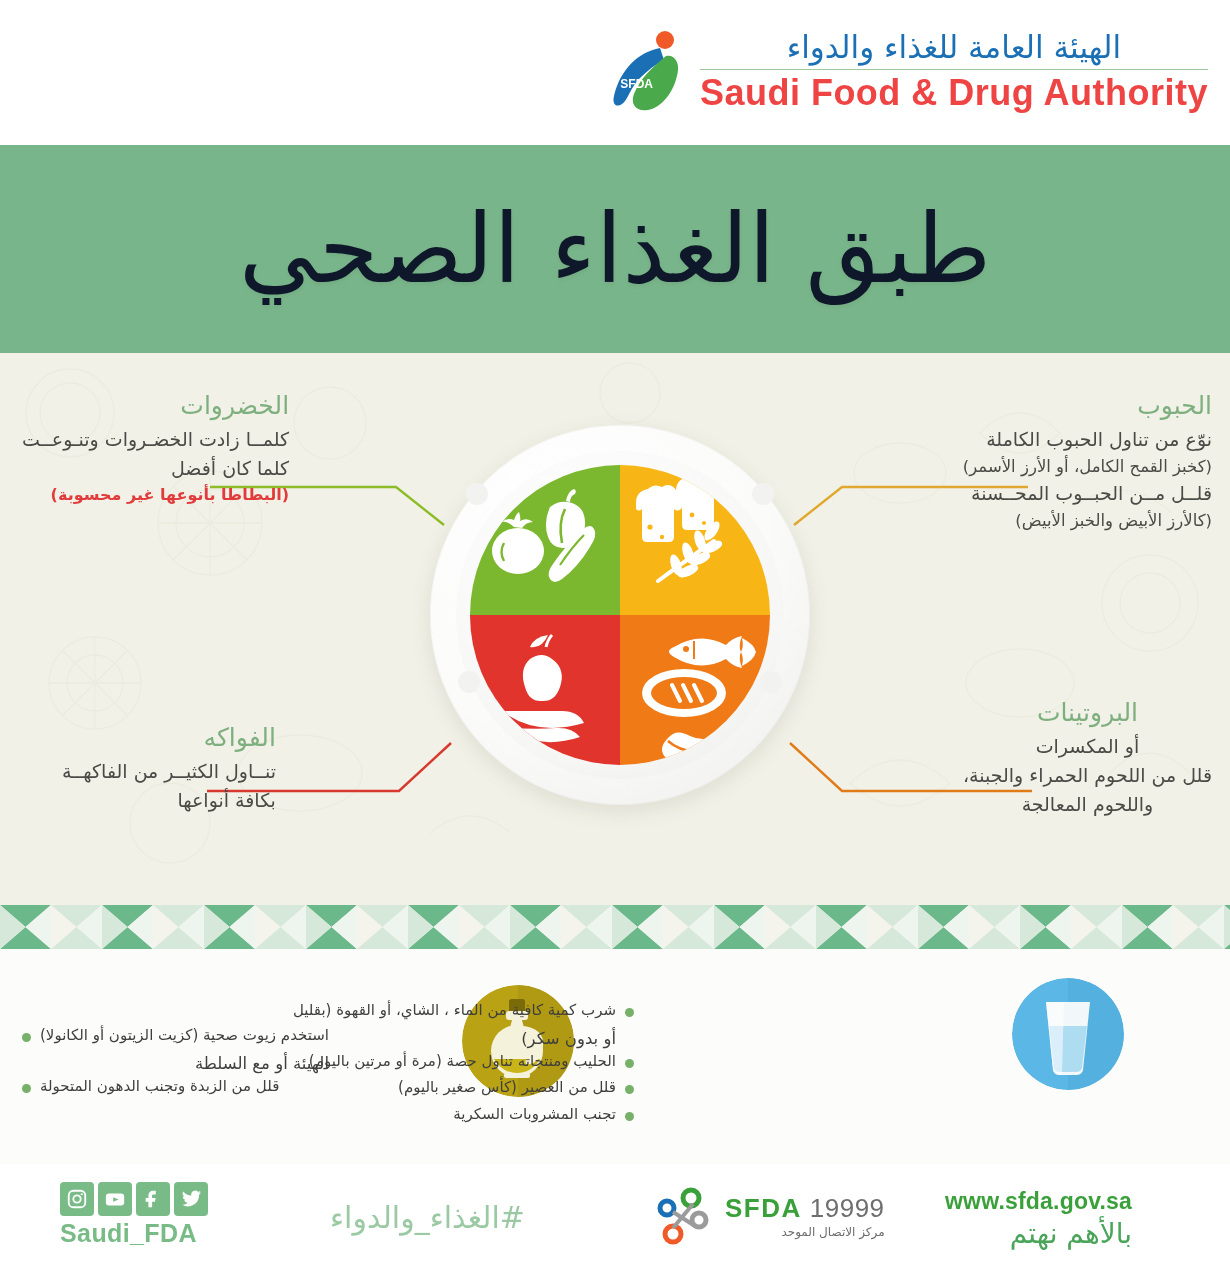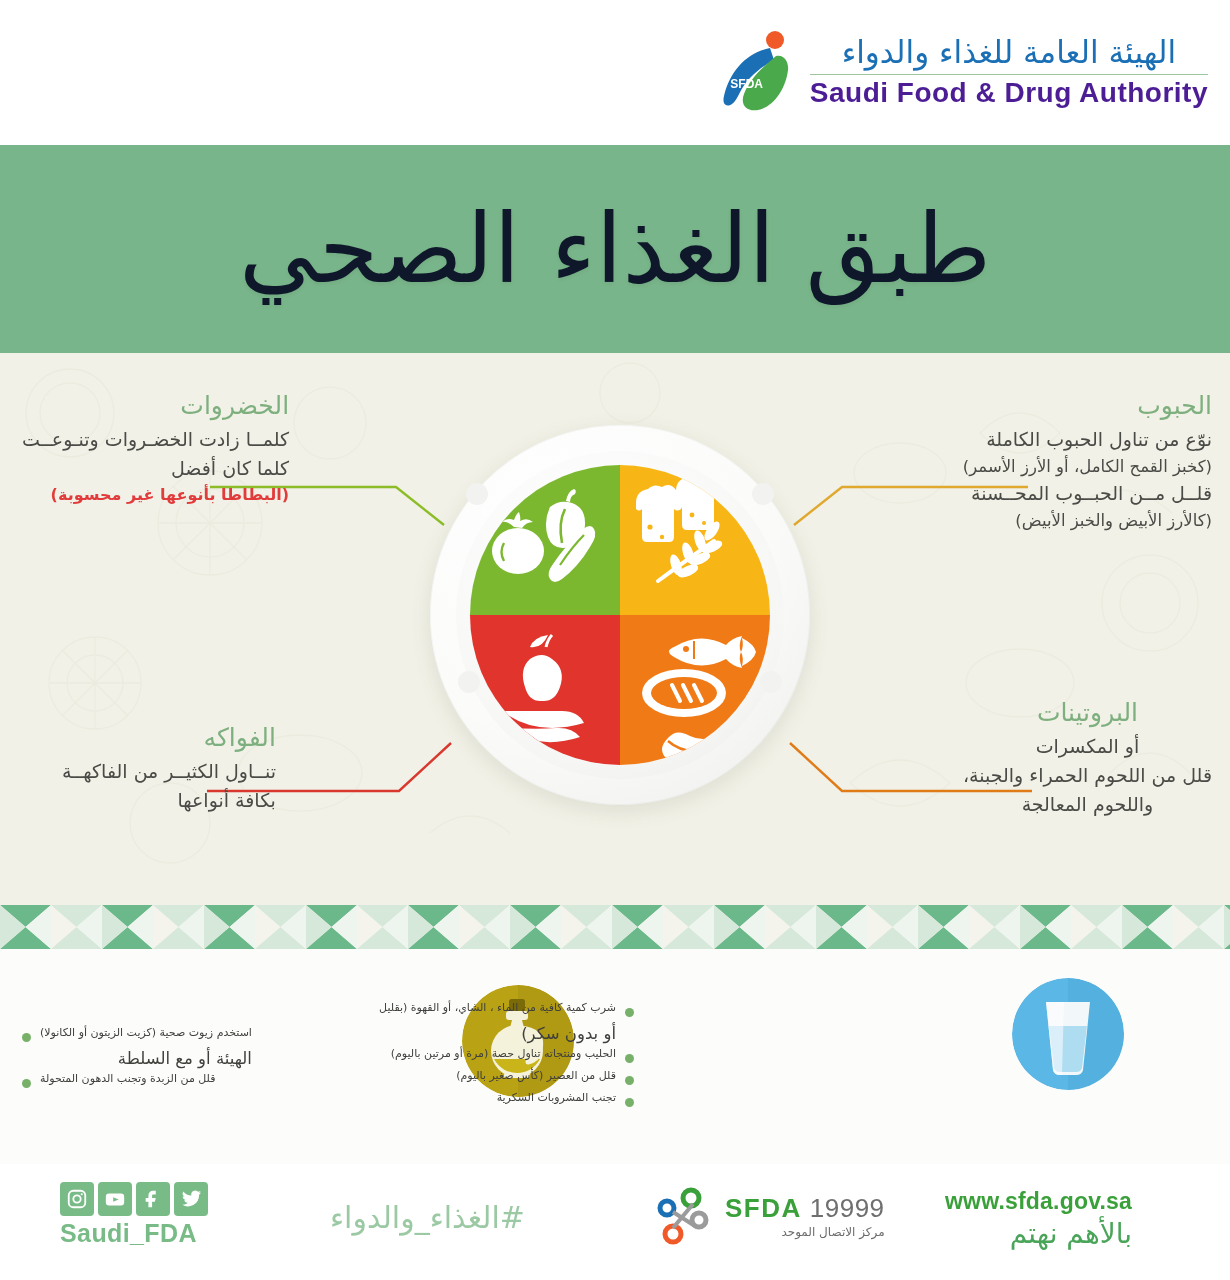--- a/index.html
+++ b/index.html
@@ -15,21 +15,21 @@
   
   .header { position:absolute; left:0; top:0; width:1230px; height:188px; background:#ffffff; }
   .logo-wrap { position:absolute; right:22px; top:26px; display:flex; align-items:center; gap:14px; direction:rtl; }
   .logo-text { text-align:center; direction:rtl; }
   .logo-ar {
     font-size:31px; color:#1a6fb5; letter-spacing:1px; line-height:1.15;
     font-weight:500; white-space:nowrap;
   }
   .logo-rule { height:1px; background:#9ec79e; margin:3px 0 2px 0; }
   .logo-en {
-    font-size:28px; color:#4c1d95; font-weight:700; letter-spacing:.5px;
+    font-size:36px; color:#ef4444; font-weight:700; letter-spacing:.5px;
     white-space:nowrap; direction:ltr; font-family:"Liberation Sans",sans-serif;
   }
 
   
   .banner {
     position:absolute; left:0; top:145px; width:1230px; height:208px;
     background:#79b58a;
     display:flex; align-items:center; justify-content:center;
   }
   .banner-title {
@@ -112,21 +112,21 @@
     position:absolute; width:112px; height:112px; border-radius:50%; overflow:hidden;
   }
   .c-oil   { left:462px; top:985px; }
   .c-water { left:1012px; top:978px; }
 
   .bullets { position:absolute; direction:rtl; }
   .b-row { display:flex; align-items:flex-start; gap:9px; margin-bottom:5px; }
   .dot {
     width:9px; height:9px; border-radius:50%; background:#77b069; flex:0 0 9px; margin-top:8px;
   }
-  .b-txt { font-size:11px; color:#3f3f3c; line-height:1.45; white-space:nowrap; }
+  .b-txt { font-size:15px; color:#3f3f3c; line-height:1.45; white-space:nowrap; }
   .b-sub { font-size:16.5px; color:#3f3f3c; line-height:1.45; white-space:nowrap; padding-right:18px; }
 
   .bullets-bev { right:596px; top:1000px; text-align:right; }
   .bullets-oil { left:22px;  top:1025px; }
   .bullets-oil .b-row { flex-direction:row-reverse; justify-content:flex-start; }
   .bullets-oil .b-txt, .bullets-oil .b-sub { text-align:right; }
   .bullets-oil .b-sub { padding-right:0; padding-left:18px; }
 
   
   .footer {

